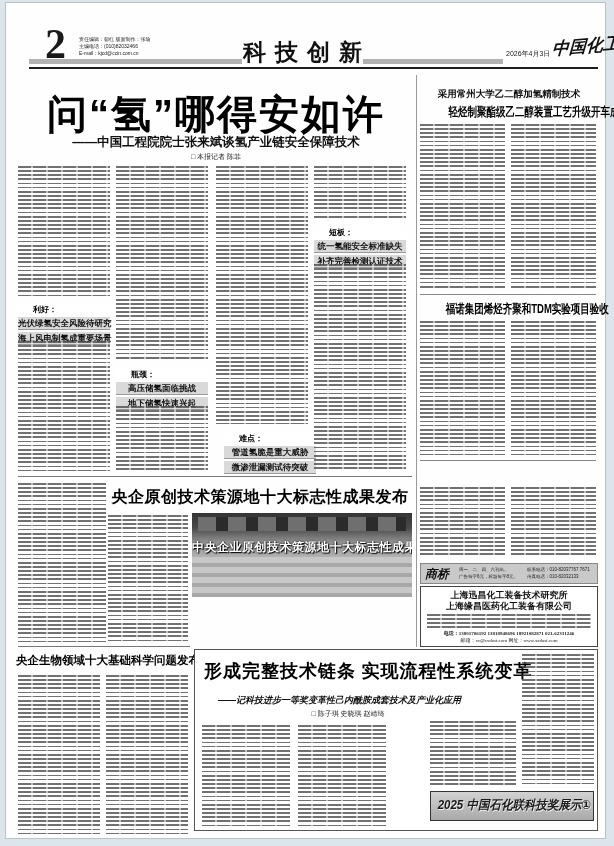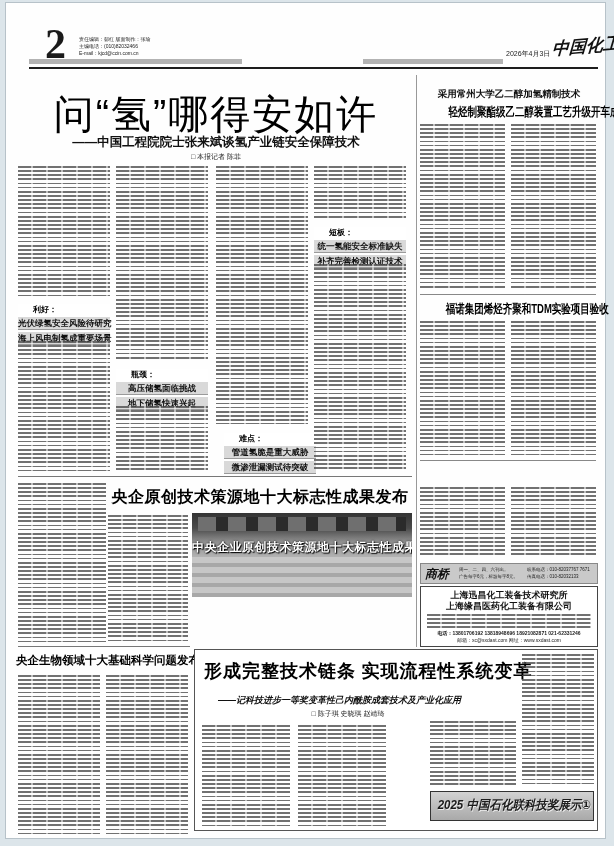--- a/index.html
+++ b/index.html
@@ -11,21 +11,21 @@
     repeating-linear-gradient(90deg, rgba(255,255,255,0) 0 13px, rgba(255,255,255,.55) 13px 15px),
     repeating-linear-gradient(180deg,#4a4a4a 0 1.7px, rgba(0,0,0,0) 1.7px 4.15px);}
   .rule-h{position:absolute;background:#333;height:1px;}
   .rule-v{position:absolute;background:#999;width:1px;}
   .graybar{position:absolute;background:#b3b3b3;height:5px;}
   .pagenum{font-family:"Liberation Serif","DejaVu Serif",serif;font-size:42px;font-weight:700;color:#1a1a1a;line-height:1;}
   .edition{font-size:5px;line-height:7px;color:#222;white-space:nowrap;}
   .section-title{font-family:"Liberation Serif","DejaVu Serif",serif;font-size:23px;font-weight:900;letter-spacing:9px;color:#111;white-space:nowrap;}
   .date{font-size:7px;color:#222;}
   .masthead{font-family:"DejaVu Serif","Liberation Serif",serif;font-style:italic;font-weight:700;font-size:17px;color:#111;transform:rotate(-5deg) skewX(-8deg);white-space:nowrap;}
-  .lead-headline{font-size:40px;font-weight:400;color:#000;letter-spacing:2px;white-space:nowrap;text-align:center;}
+  .lead-headline{font-size:40px;font-weight:700;color:#000;letter-spacing:2px;white-space:nowrap;text-align:center;}
   .lead-sub{font-size:12.5px;font-weight:700;color:#111;text-align:center;white-space:nowrap;}
   .byline{font-size:7px;color:#222;text-align:center;white-space:nowrap;}
   .subhead{position:absolute;background:#fff;margin-top:7px;}
   .subhead .lbl{display:block;font-size:8px;font-weight:700;color:#000;padding-left:15px;line-height:11px;}
   .subhead .band{display:block;background:#d9d9d9;border-bottom:1px solid #9a9a9a;font-size:8.5px;font-weight:700;color:#111;text-align:center;line-height:12px;margin-top:2px;white-space:nowrap;}
   .mid-headline{font-size:16px;font-weight:900;color:#000;letter-spacing:.5px;white-space:nowrap;}
   .side-kicker{font-size:9.5px;font-weight:700;color:#111;text-align:center;white-space:nowrap;}
   .side-headline{width:178px;text-align:center;}
   .side-headline span{display:inline-block;font-size:12.5px;font-weight:900;color:#000;white-space:nowrap;transform:scaleX(.76);transform-origin:center;}
   .photo{position:absolute;background:linear-gradient(180deg,#343434 0%,#4a4a4a 18%,#8e8e8e 34%,#b2b2b2 52%,#9a9a9a 66%,#7d7d7d 82%,#6f6f6f 100%);overflow:hidden;}
@@ -38,38 +38,39 @@
   .photo .banner .en{display:block;font-size:4px;line-height:6px;color:#bbb;white-space:nowrap;}
   .bl-headline{font-size:11.5px;font-weight:900;color:#000;text-align:center;white-space:nowrap;}
   .bottom-box{position:absolute;border:1px solid #555;background:#fff;box-sizing:border-box;}
   .bm-headline{font-size:18px;font-weight:900;color:#000;letter-spacing:1px;white-space:nowrap;font-family:"Liberation Serif","DejaVu Serif",serif;}
   .bm-sub{font-size:9px;font-weight:700;color:#111;white-space:nowrap;}
   .award-banner{position:absolute;background:linear-gradient(180deg,#d2d2d2,#a9a9a9);border:1px solid #333;box-sizing:border-box;text-align:center;}
   .award-banner span{display:inline-block;font-size:12.5px;font-weight:900;font-style:italic;color:#1c1c1c;line-height:26px;text-shadow:1px 1px 0 #eee;white-space:nowrap;transform:scaleX(.92);}
   .ad-bar{position:absolute;background:#c9c9c9;border:1px solid #888;box-sizing:border-box;}
   .ad-brand{position:absolute;left:4px;top:2px;font-family:"DejaVu Serif","Liberation Serif",serif;font-style:italic;font-weight:700;font-size:12px;color:#111;}
   .ad-note{position:absolute;font-size:4.5px;line-height:6px;color:#222;white-space:nowrap;}
-  .ad-box{position:absolute;border:1px solid #444;background:#fff;box-sizing:border-box;text-align:center;}
+  .ad-box{position:absolute;border:1px solid #444;background:#fff;box-sizing:border-box;text-align:center;font-family:Liberation Serif, serif;}
   .ad-co{display:block;font-size:9px;font-weight:700;color:#111;line-height:11px;white-space:nowrap;}
   .ad-small{display:block;font-size:5px;color:#222;line-height:7px;white-space:nowrap;}
 </style>
 </head>
 <body>
 
 <div id="stage">
   <div id="page">
 
     <div class="abs pagenum" style="left:39px;top:20px;">2</div>
     <div class="abs" style="left:73px;top:33px;">
       <div class="edition">责任编辑：郁红 版面制作：张瑜</div>
       <div class="edition">主编电话：(010)82032466</div>
       <div class="edition">E-mail：kjcd@ccin.com.cn</div>
     </div>
     <div class="graybar" style="left:23px;top:56px;width:213px;"></div>
     <div class="graybar" style="left:357px;top:56px;width:140px;"></div>
+    <div class="abs section-title" style="left:237px;top:34px;width:126px;text-align:center;">科技创新</div>
     <div class="abs date" style="left:500px;top:46px;">2026年4月3日</div>
     <div class="abs masthead" style="left:546px;top:31px;">中国化工报</div>
     <div class="rule-h" style="left:23px;top:64px;width:569px;height:2px;background:#1d1d1d;"></div>
 
     <div class="abs lead-headline" style="left:12px;top:84px;width:396px;">问“氢”哪得安如许</div>
     <div class="abs lead-sub" style="left:12px;top:131px;width:396px;">——中国工程院院士张来斌谈氢产业链安全保障技术</div>
     <div class="abs byline" style="left:12px;top:149px;width:396px;">□ 本报记者 陈菲</div>
 
     <div class="greek" style="left:12px;top:163px;width:92px;height:130px;"></div>
     <div class="subhead" style="left:12px;top:294px;width:92px;">

